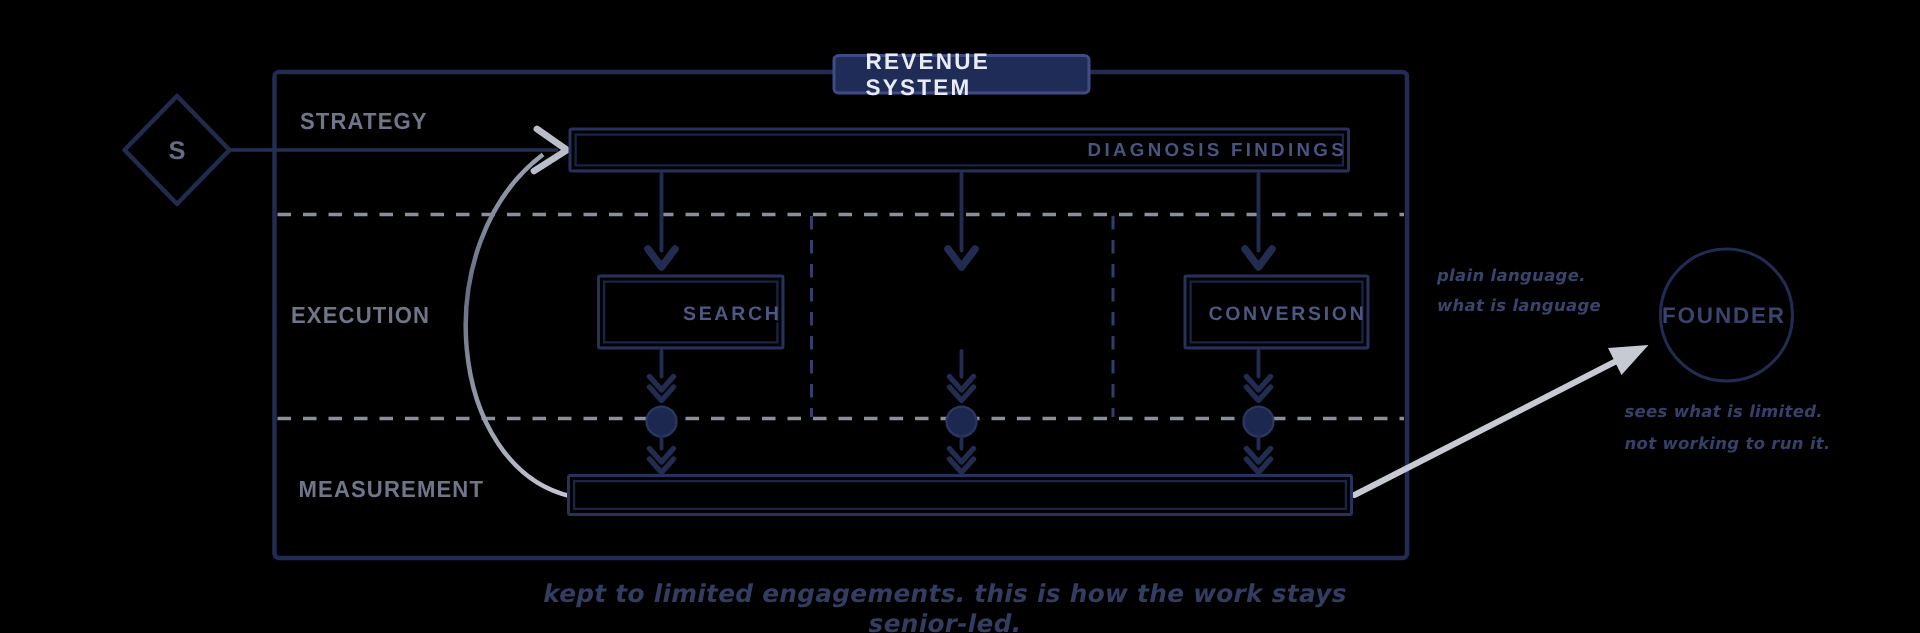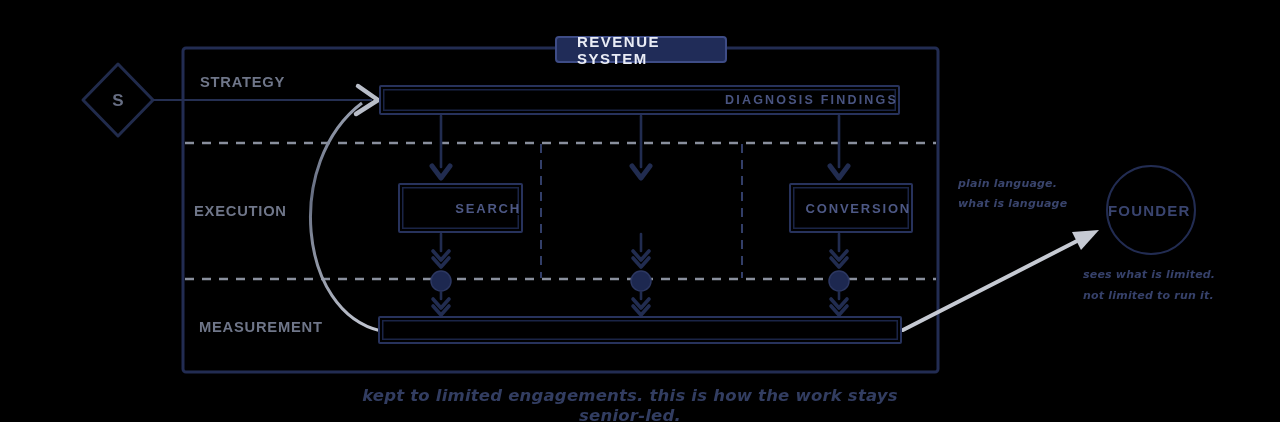--- a/index.html
+++ b/index.html
@@ -134,17 +134,17 @@
   <div class="abs founder-circle">
     <span class="lbl">FOUNDER</span>
   </div>
 
   <div class="abs hand note-plain">
     <div>plain language.</div>
     <div>what is language</div>
   </div>
   <div class="abs hand note-sees">
     <div>sees what is limited.</div>
-    <div>not limited to run it.</div>
+    <div>not working to run it.</div>
   </div>
   <div class="abs hand caption">kept to limited engagements. this is how the work stays senior-led.</div>
 
 </div>
 
 </body></html>

